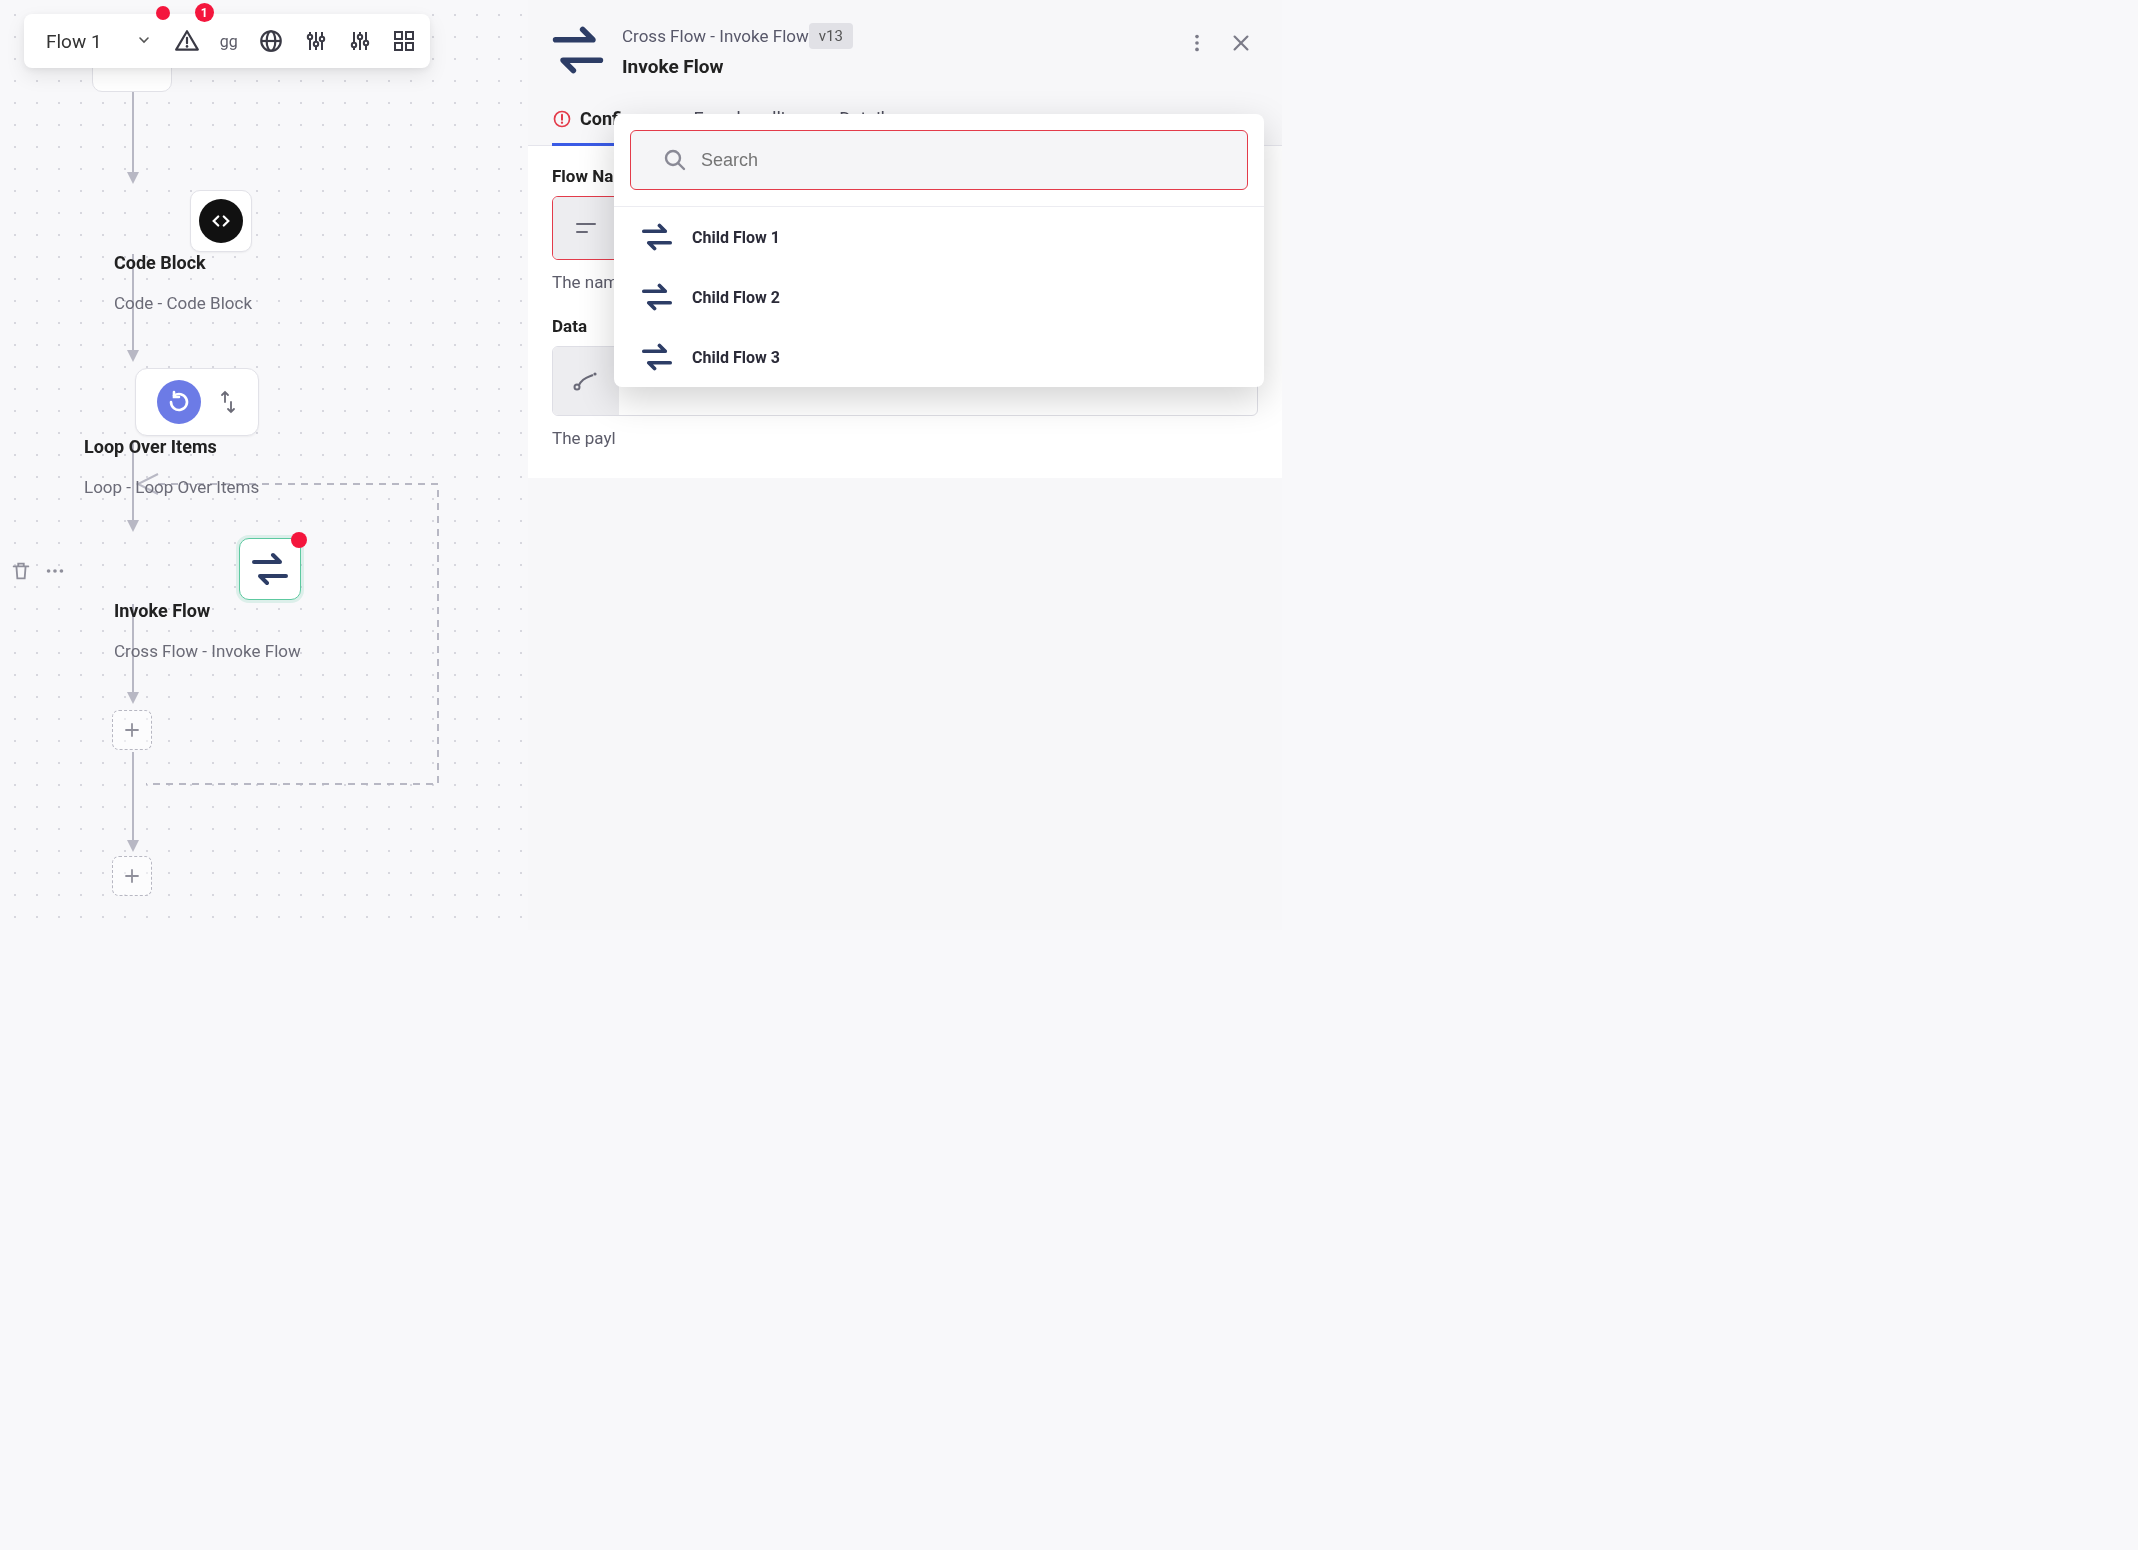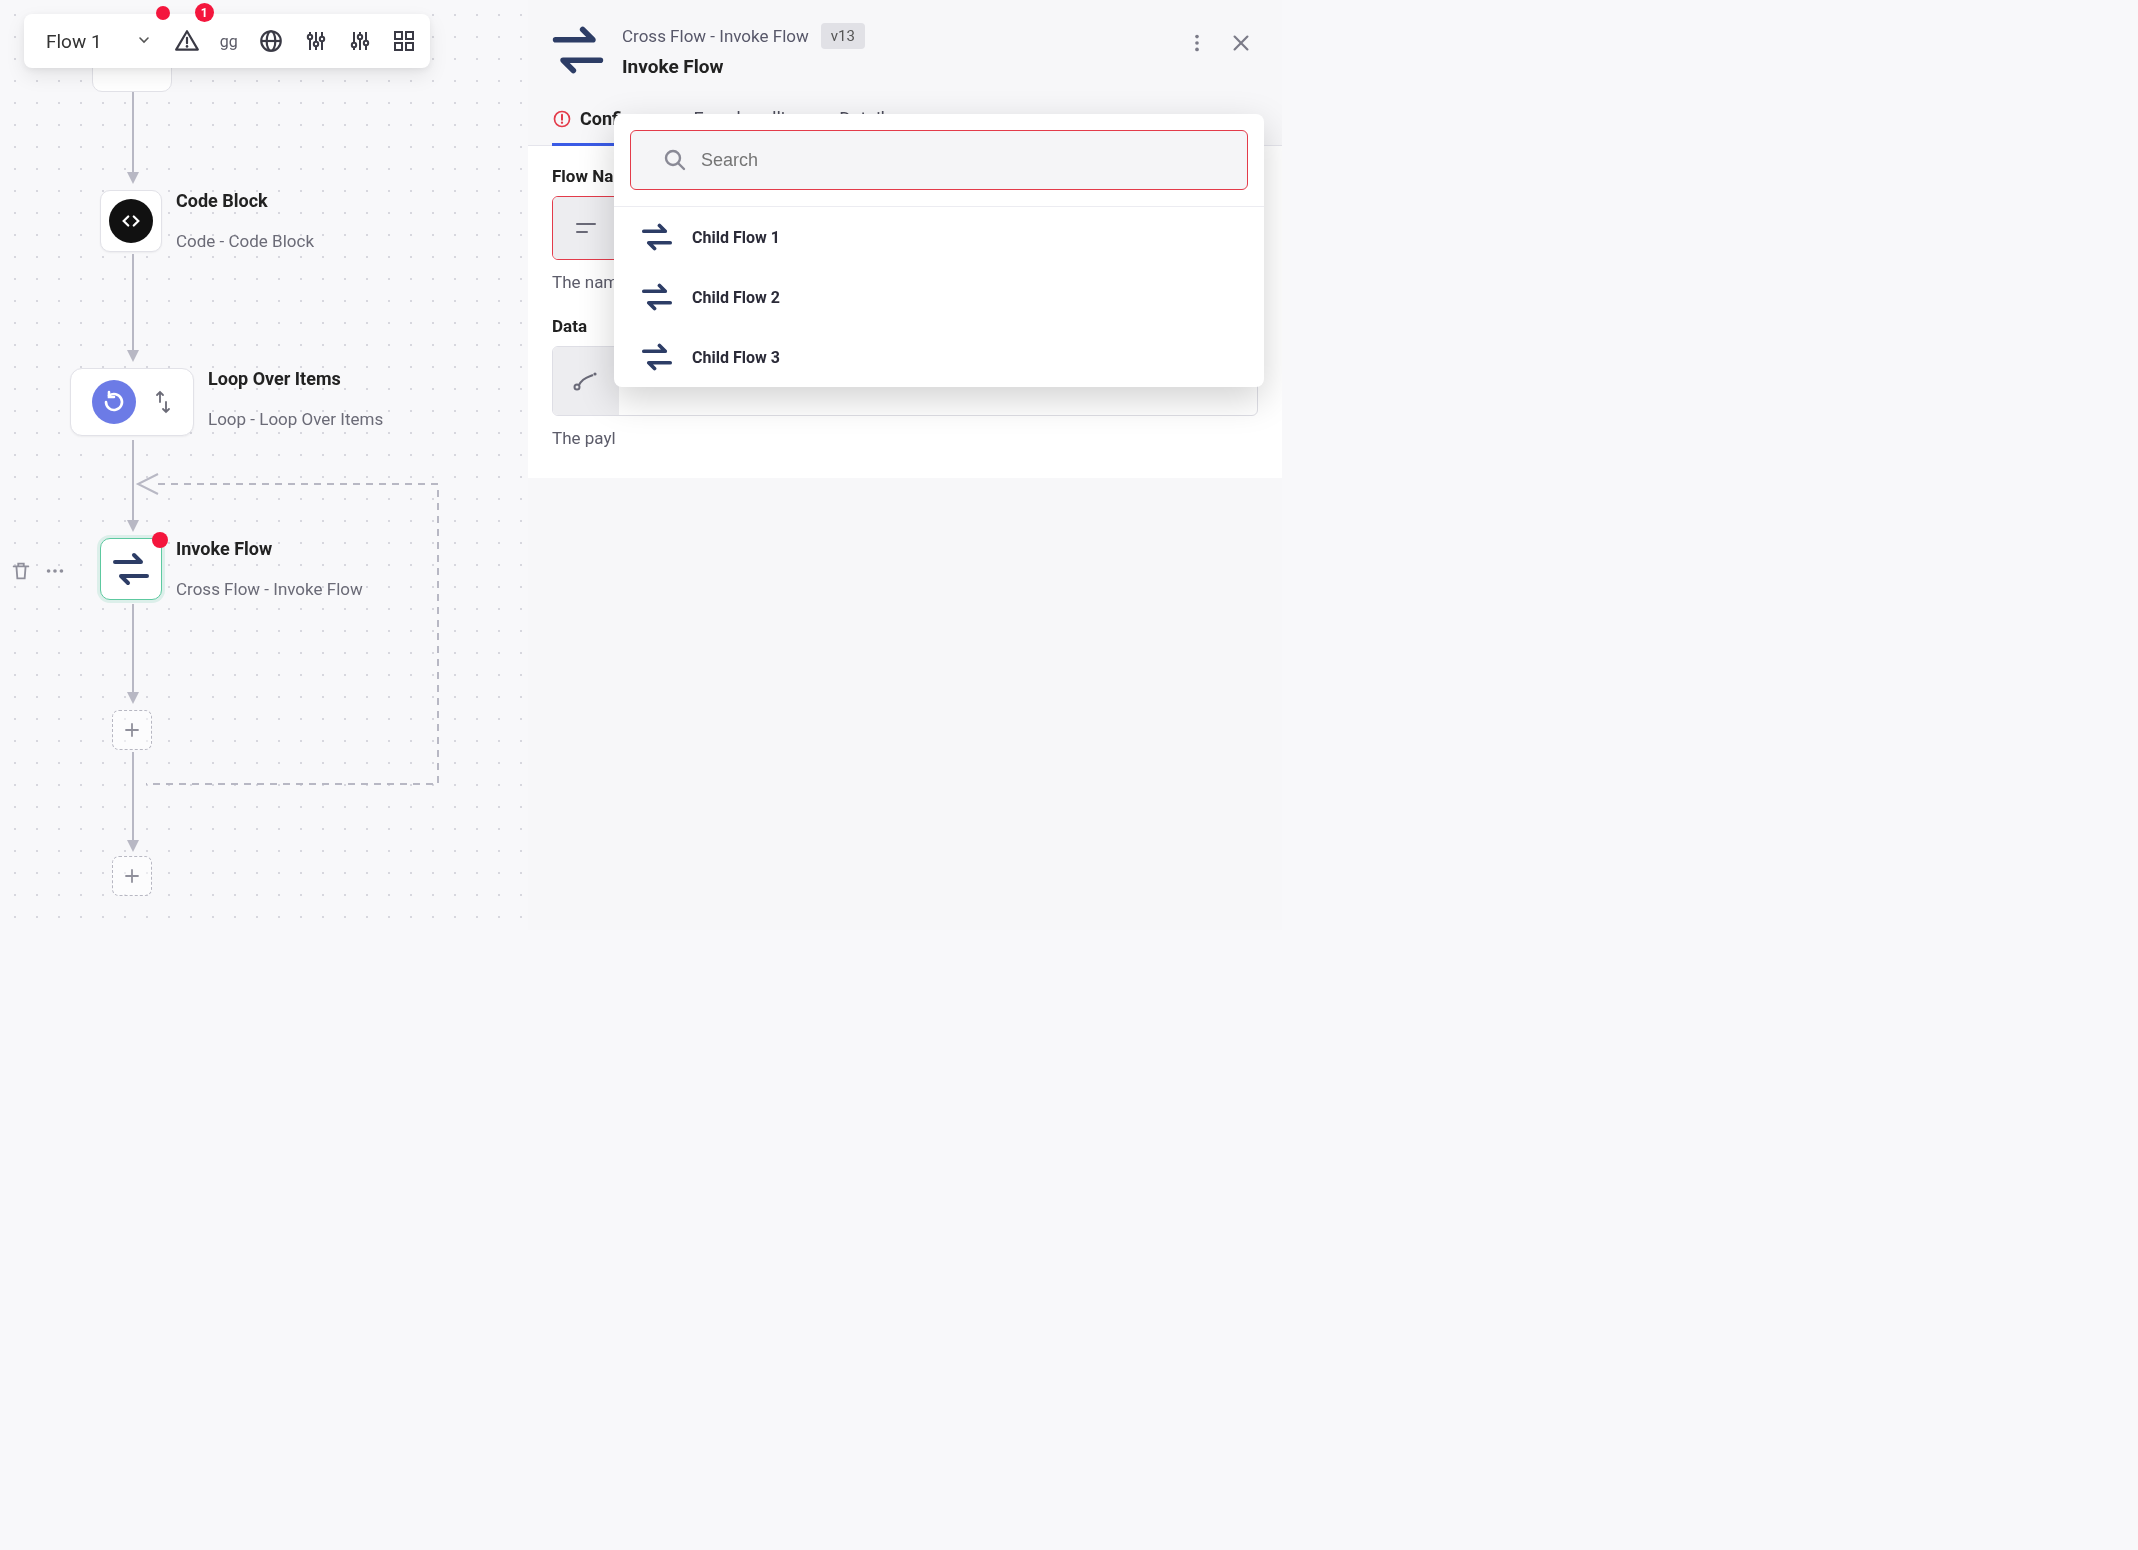--- a/index.html
+++ b/index.html
@@ -49,21 +49,21 @@
   .red-badge-1 {
     position:absolute; width:19px; height:19px; border-radius:50%;
     background:#f4163d; color:#fff; font-size:12px; font-weight:700;
     display:flex; align-items:center; justify-content:center;
     top:-11px; right:-4px;
   }
 
   
   .node {
     position:absolute;
-    display:flex; align-items:flex-start;
+    display:flex; align-items:flex-end;flex-direction:column;
   }
   .node-icon {
     width:62px; height:62px; border-radius:10px;
     background:#fff; border:1px solid #e2e2e8;
     box-shadow: 0 1px 2px rgba(0,0,0,0.05);
     display:flex; align-items:center; justify-content:center;
     position:relative;
   }
   .node-icon-wide {
     width:124px; height:68px; border-radius:12px;
@@ -112,21 +112,21 @@
   .panel-header {
     display:flex; align-items:flex-start; justify-content:space-between;
     padding: 22px 30px 12px 22px;
   }
   .panel-head-left { display:flex; align-items:center; gap:16px; }
   .panel-head-icon {
     width:56px; height:56px; display:flex; align-items:center; justify-content:center;
   }
   .panel-titles .sup { color:#58586a; font-size:17px; margin-bottom:6px; display:flex; align-items:center;}
   .panel-titles .sup .vtag {
-    margin-left:12px; background:#e1e1e6; color:#555; font-size:15px;
+    background:#e1e1e6; color:#555; font-size:15px;
     padding:4px 10px; border-radius:4px;
   }
   .panel-titles .main { font-weight:700; font-size:19px; color:#222; }
   .panel-head-actions { display:flex; gap:22px; align-items:center; margin-top:10px; color:#7b7b88;}
 
   .tabs {
     display:flex; gap:34px; padding: 18px 24px 0 24px;
     border-bottom:1px solid #e5e5ec;
   }
   .tab {

